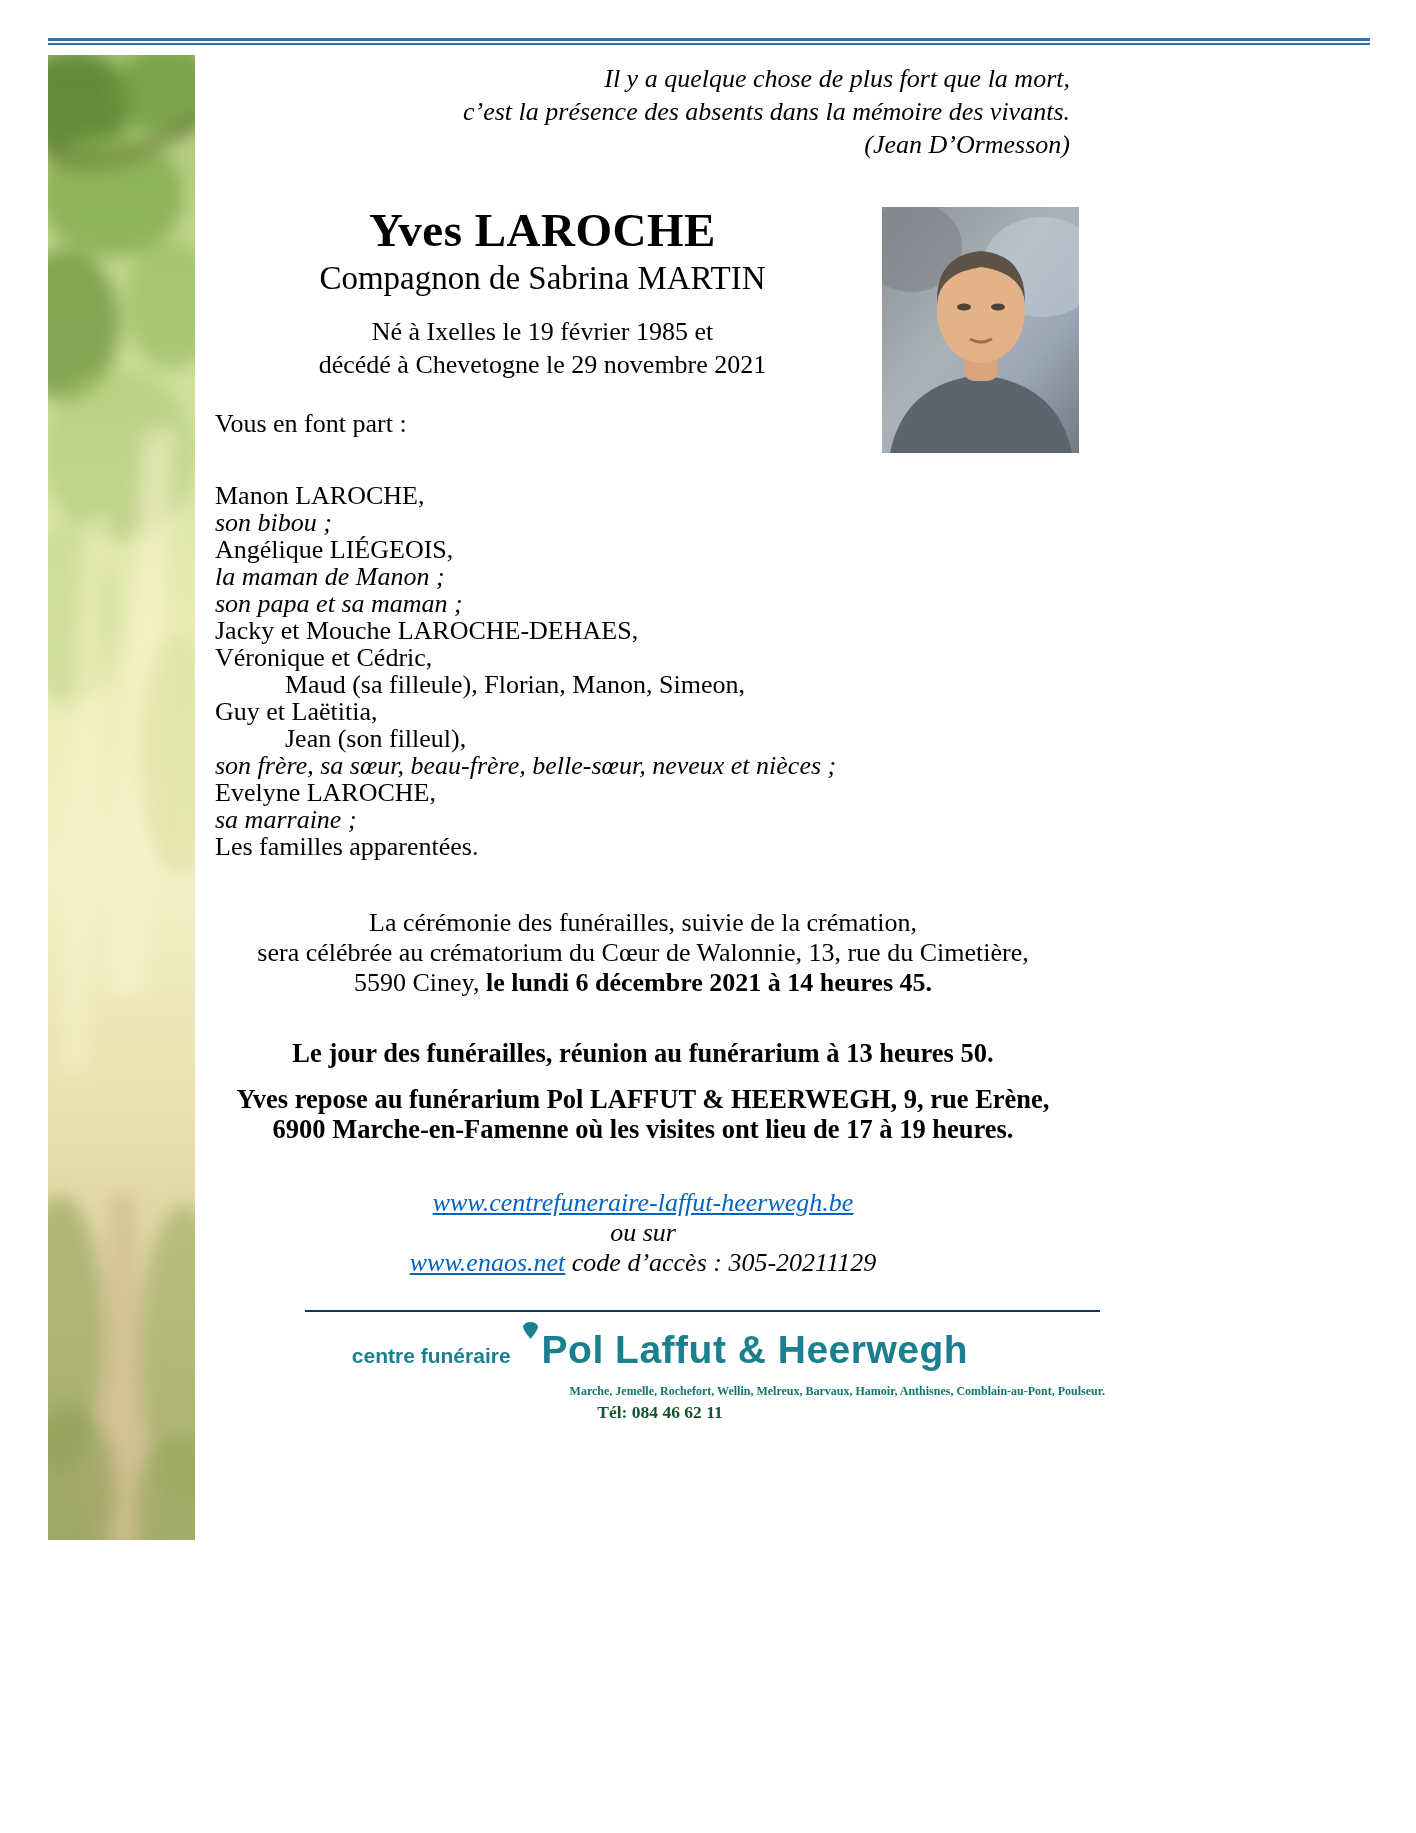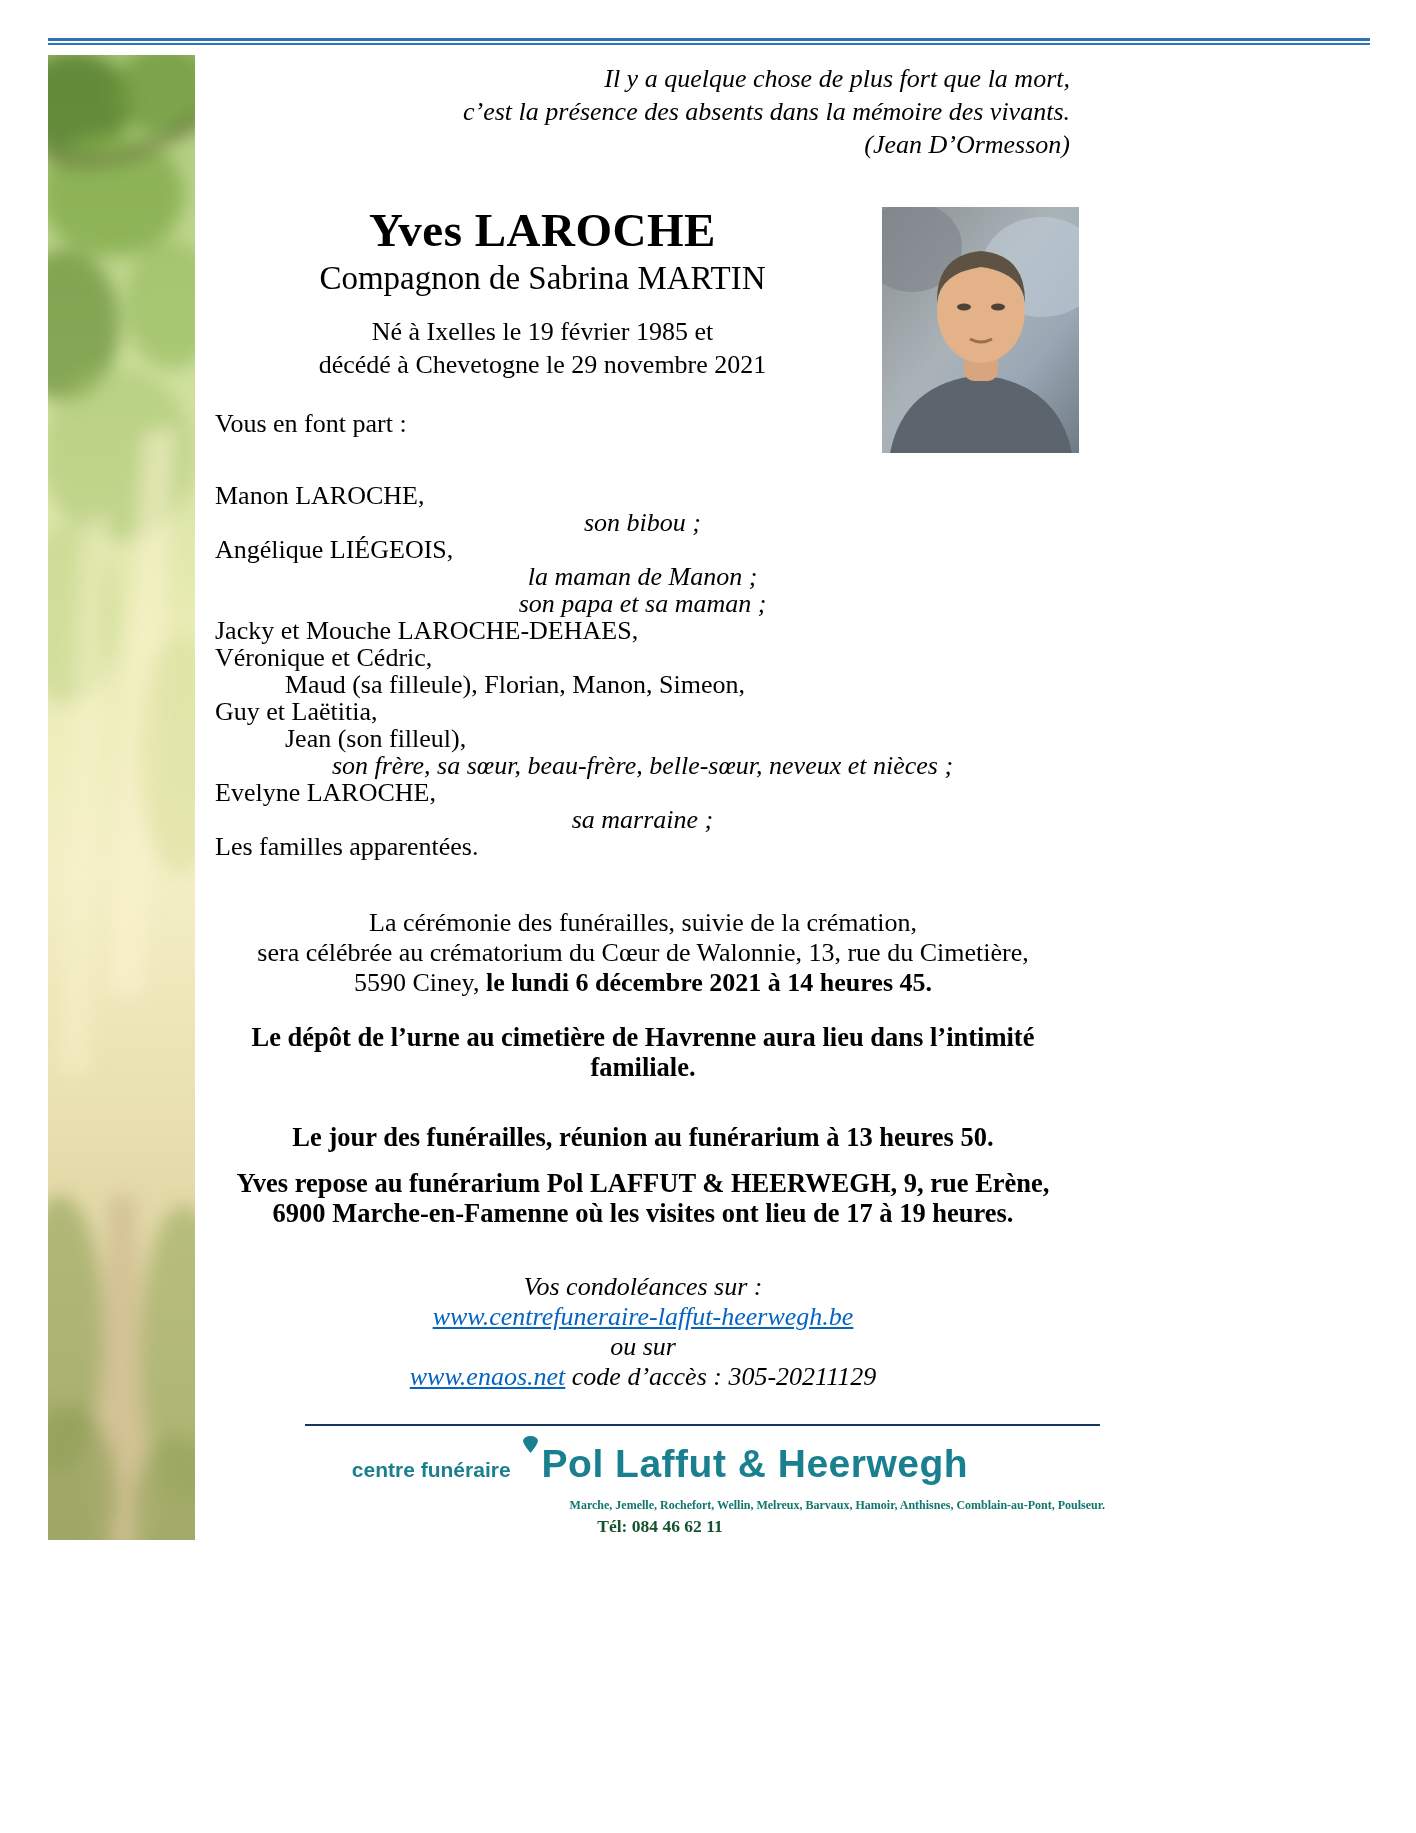--- a/index.html
+++ b/index.html
@@ -31,21 +31,21 @@
 
   .header-left { width:655px; text-align:center; margin-top:42px; }
   .name { font-size:47px; font-weight:bold; line-height:54px; letter-spacing:0.5px; }
   .relation { font-size:33px; line-height:42px; }
   .dates { font-size:26px; line-height:33px; margin-top:16px; }
 
   .intro { font-size:26px; margin-top:28px; }
 
   .family { margin-top:43px; font-size:26px; line-height:27px; }
   .family .fam-line { min-height:27px; }
-  .fam-right { text-align:center; padding-right:35px; font-style:italic; }
+  .fam-right { text-align:left; padding-right:35px; font-style:italic; }
   .fam-indent { padding-left:70px; }
 
   .centered { text-align:center; padding-right:34px; }
   .ceremony { margin-top:48px; font-size:26px; line-height:30px; }
   .urn { margin-top:24px; font-size:26.5px; line-height:30px; font-weight:bold; }
   .meeting { margin-top:40px; font-size:26.5px; line-height:30px; font-weight:bold; }
   .repose { margin-top:16px; font-size:26.5px; line-height:30px; font-weight:bold; }
 
   .condolences { margin-top:44px; font-size:26px; line-height:30px; font-style:italic; }
   .condolences a { color:#0563c1; text-decoration:underline; cursor:pointer; }
@@ -170,31 +170,29 @@
       <div class="fam-line fam-right">sa marraine ;</div>
       <div class="fam-line">Les familles apparentées.</div>
     </div>
 
     <div class="ceremony centered">
       <div>La cérémonie des funérailles, suivie de la crémation,</div>
       <div>sera célébrée au crématorium du Cœur de Walonnie, 13, rue du Cimetière,</div>
       <div><span>5590 Ciney, </span><strong>le lundi 6 décembre 2021 à 14 heures 45.</strong></div>
     </div>
 
-    <div class="urn centered">Le dépôt de l’urne au cimetière de Havrenne aura lieu dans l’intimité familiale.</div>
 
     <div class="meeting centered">Le jour des funérailles, réunion au funérarium à 13 heures 50.</div>
 
     <div class="repose centered">
       <div>Yves repose au funérarium Pol LAFFUT &amp; HEERWEGH, 9, rue Erène,</div>
       <div>6900 Marche-en-Famenne où les visites ont lieu de 17 à 19 heures.</div>
     </div>
 
     <div class="condolences centered">
-      <div>Vos condoléances sur :</div>
       <div><a>www.centrefuneraire-laffut-heerwegh.be</a></div>
       <div>ou sur</div>
       <div><a>www.enaos.net</a><span> code d’accès : 305-20211129</span></div>
     </div>
 
     <div class="footer-rule"></div>
 
     <div class="brand-row">
       <span class="brand-small">centre funéraire</span>
       <span class="brand-drop">

